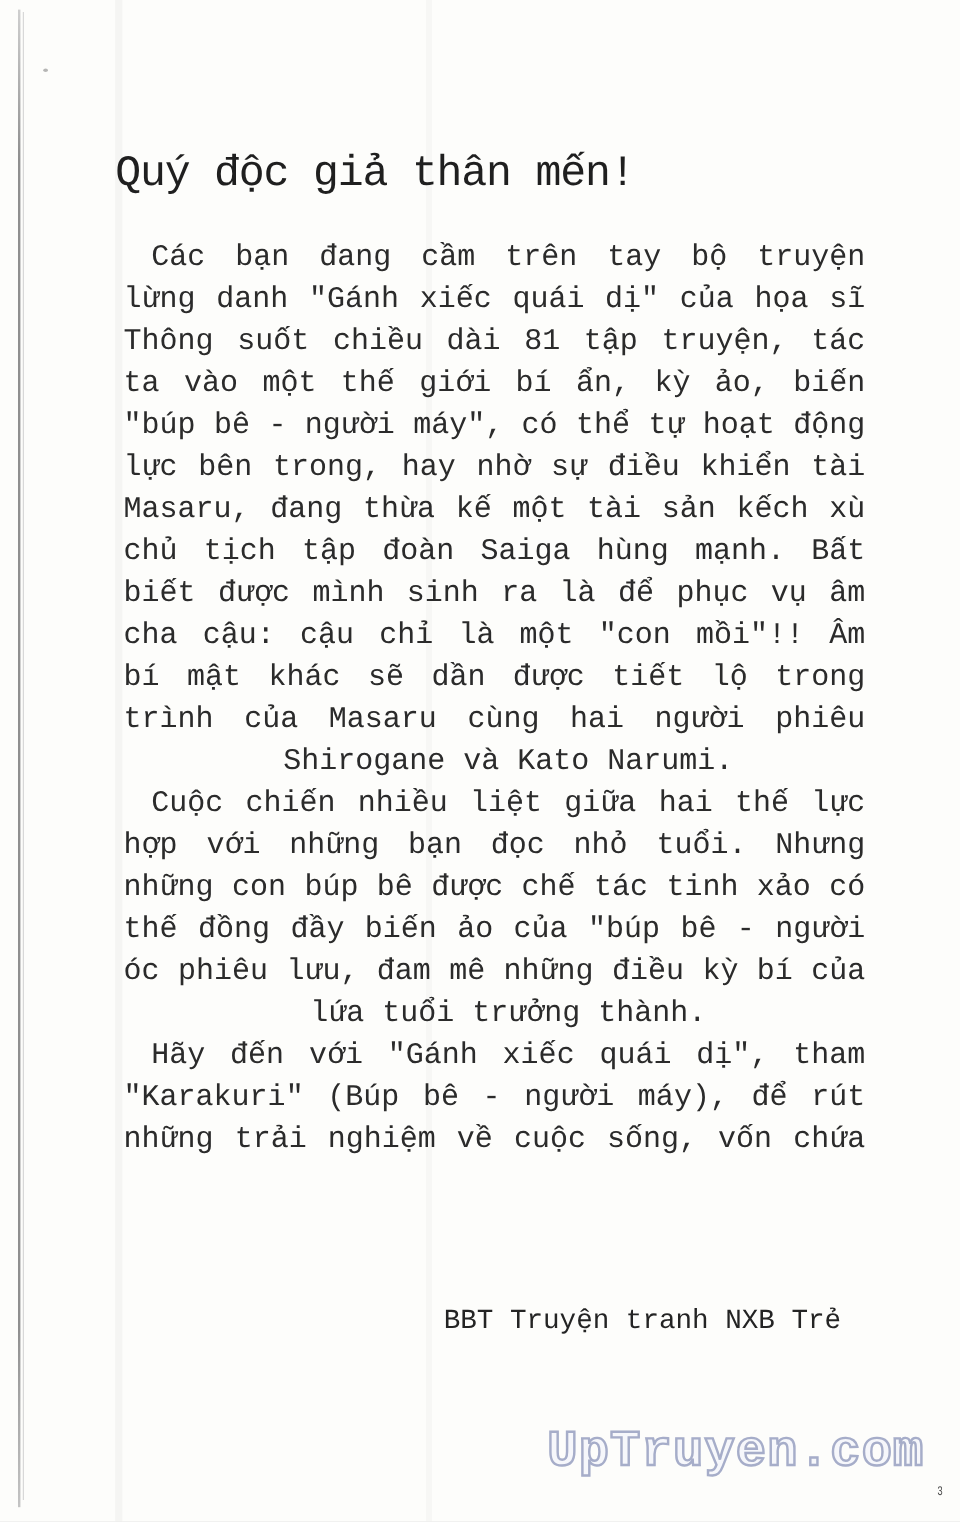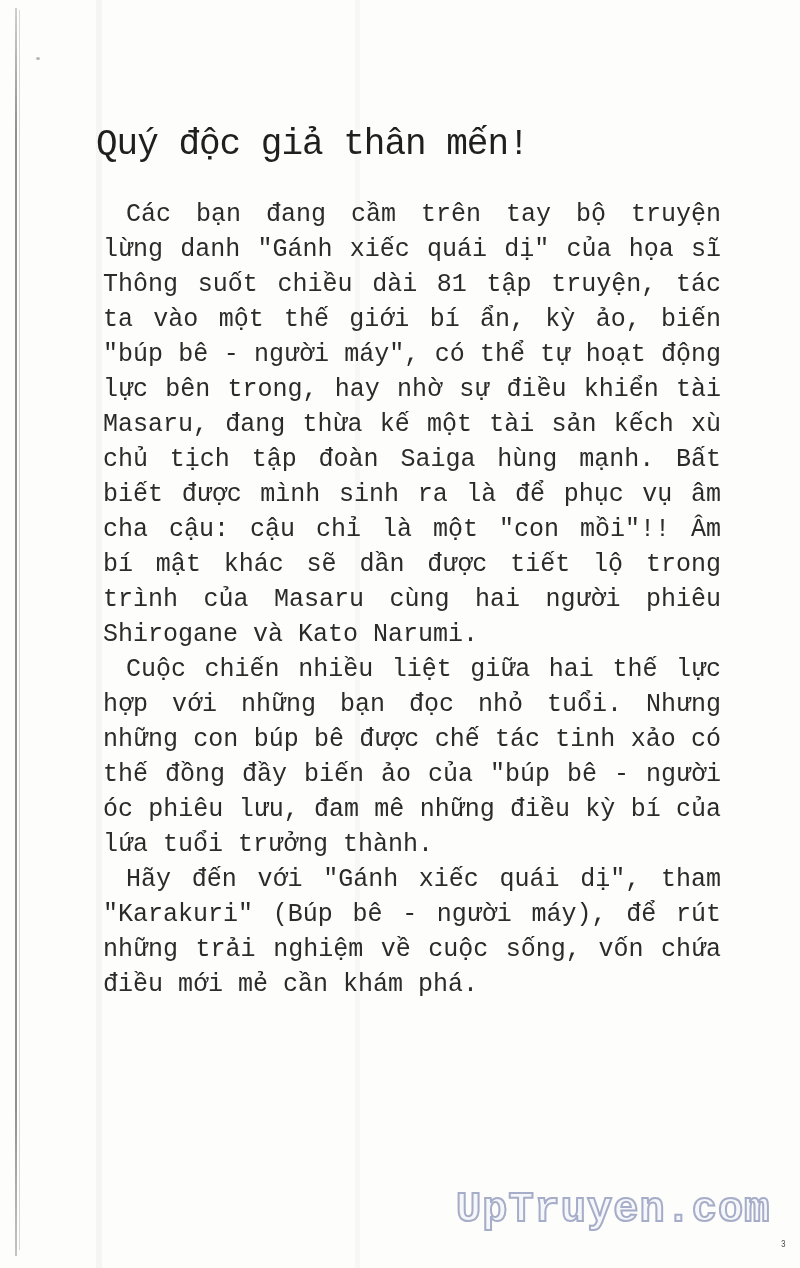--- a/index.html
+++ b/index.html
@@ -69,21 +69,21 @@
     overflow: hidden;
   }
   .jline { text-align: justify; }
   .jline::after {
     content: "";
     display: inline-block;
     width: 100%;
     height: 0;
     vertical-align: top;
   }
-  .endline { text-align: left; }
+  .endline { text-align: center; margin-left: 23px; }
   .indent { text-indent: 23px; }
 
   .signature {
     position: absolute;
     left: 95px; top: 1088px;
     width: 618px;
     text-align: right;
     padding-right: 12px;
     font-size: 23px;
     color: #242424;
@@ -146,23 +146,23 @@
       <div class="jline">những con búp bê được chế tác tinh xảo có thể không thích</div>
       <div class="jline">thế đồng đầy biến ảo của "búp bê - người máy" sẽ thỏa mãn</div>
       <div class="jline">óc phiêu lưu, đam mê những điều kỳ bí của những độc giả</div>
       <div class="endline">lứa tuổi trưởng thành.</div>
     </div>
 
     <div>
       <div class="jline indent">Hãy đến với "Gánh xiếc quái dị", tham gia cùng Masaru</div>
       <div class="jline">"Karakuri" (Búp bê - người máy), để rút ra cho riêng mình</div>
       <div class="jline">những trải nghiệm về cuộc sống, vốn chứa rất nhiều những</div>
-      <div class="endline">điều mới mẻ cần khám phá.</div>
     </div>
 
   </div>
 
+  <div class="signature">BBT Truyện tranh NXB Trẻ</div>
 
   <div class="watermark">UpTruyen.com</div>
 
   <div class="edge-mark">3</div>
 
 </div>
 
 </body></html>

